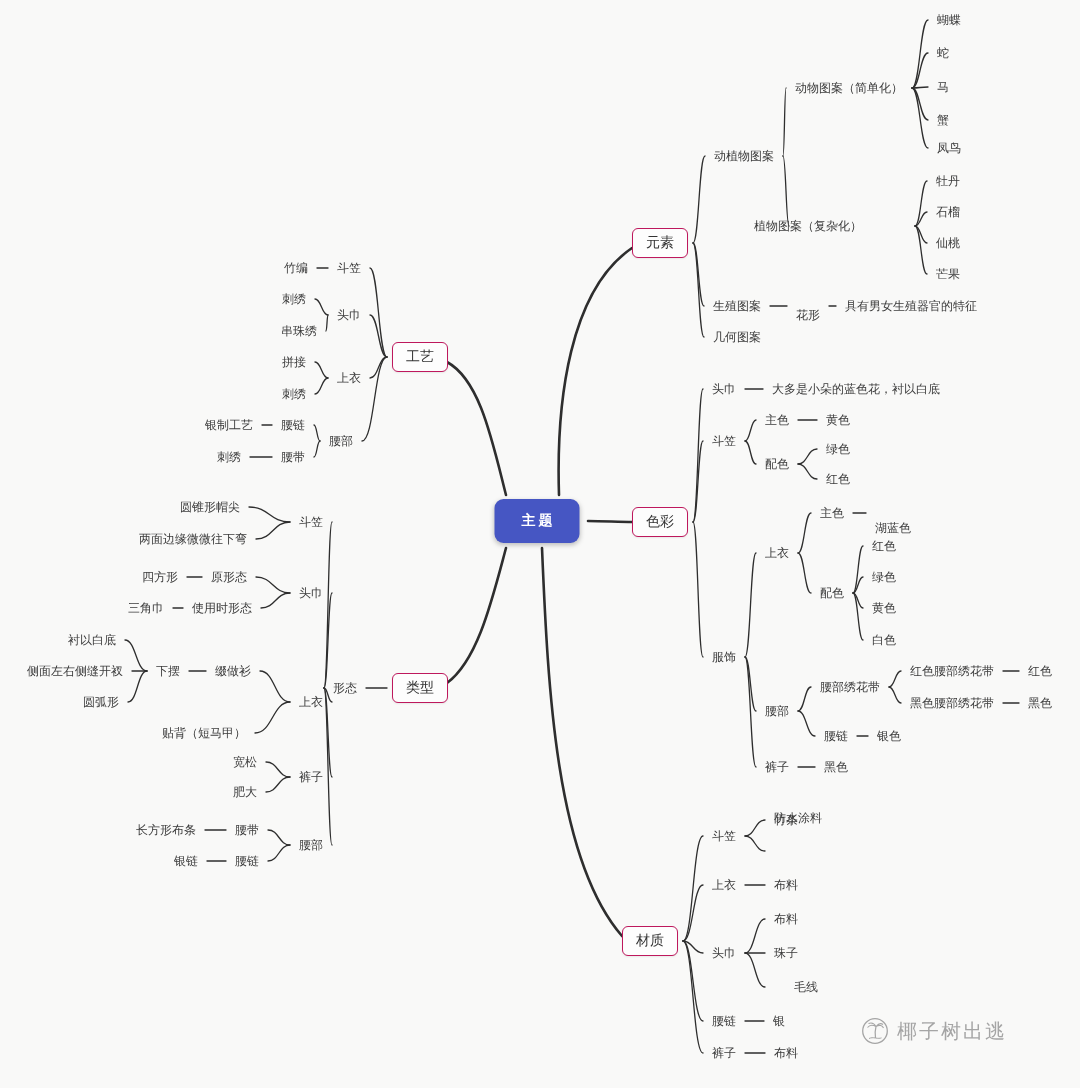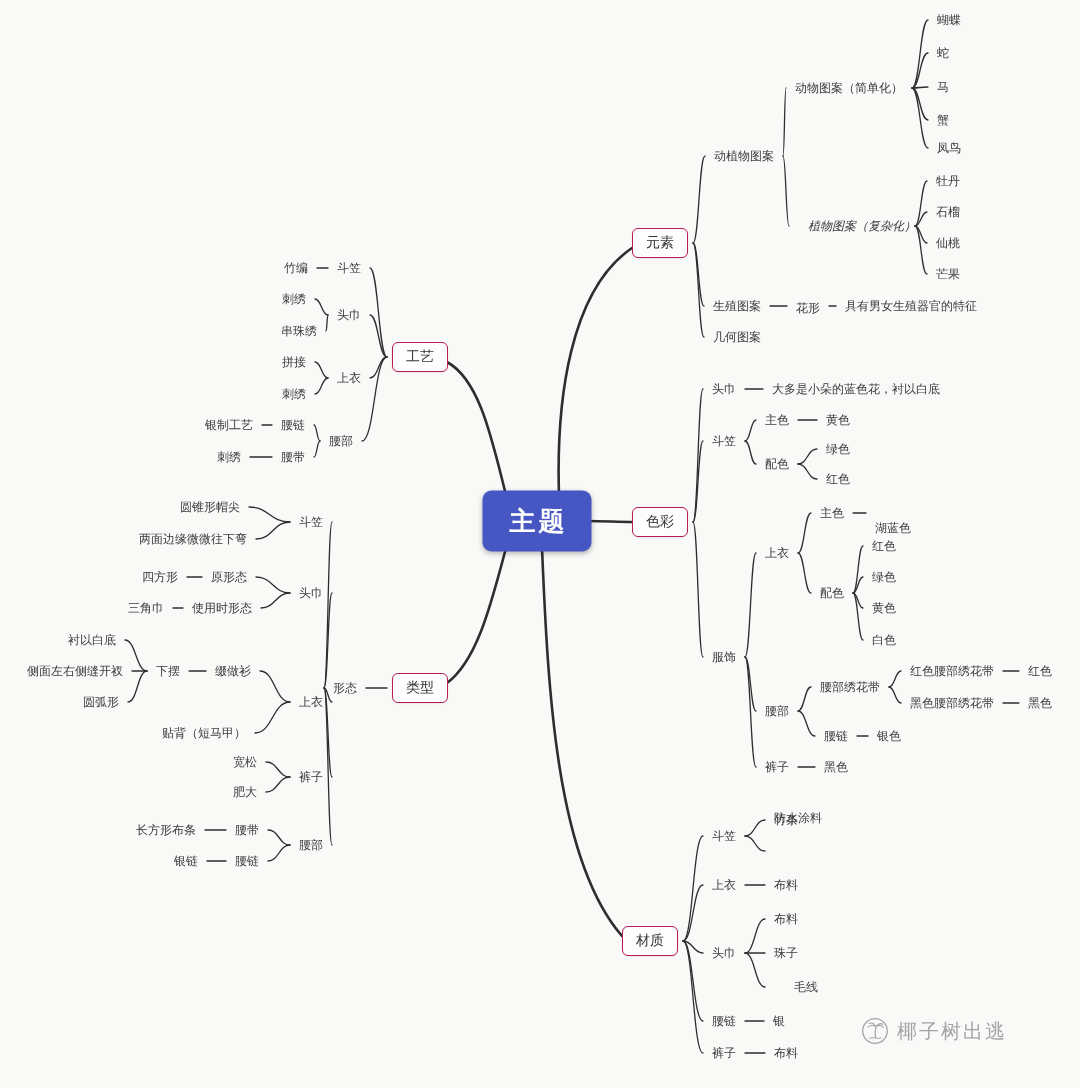--- a/index.html
+++ b/index.html
@@ -22,21 +22,21 @@
   .node.branch {
     font-size: 14px;
     color: #333;
     background: #fdfdfd;
     border: 1px solid #be185d;
     border-radius: 6px;
     padding: 5px 13px;
     box-shadow: 0 1px 2px rgba(0,0,0,0.07);
   }
   .node.root {
-    font-size: 26px;
+    font-size: 14px;
     font-weight: bold;
     letter-spacing: 3px;
     color: #ffffff;
     background: var(--root-bg, #4656c3);
     border-radius: 9px;
     padding: 13px 24px 13px 27px;
     box-shadow: 0 2px 5px rgba(0,0,0,0.25);
   }
   .watermark {
     position: absolute;
@@ -160,27 +160,27 @@
   <div>
       <div class="node root" style="left: 537px; top: 521px;">主题</div>
       <div class="node branch" style="left: 660px; top: 243px;">元素</div>
       <div class="node leaf" style="left: 744px; top: 156px;">动植物图案</div>
       <div class="node leaf" style="left: 849px; top: 88px;">动物图案（简单化）</div>
       <div class="node leaf" style="left: 949px; top: 20px;">蝴蝶</div>
       <div class="node leaf" style="left: 943px; top: 53px;">蛇</div>
       <div class="node leaf" style="left: 943px; top: 87px;">马</div>
       <div class="node leaf" style="left: 943px; top: 120px;">蟹</div>
       <div class="node leaf" style="left: 949px; top: 148px;">凤鸟</div>
-      <div class="node leaf" style="left: 862px; top: 226px; font-style: italic;">植物图案（复杂化）</div>
+      <div class="node leaf" style="left: 808px; top: 226px;">植物图案（复杂化）</div>
       <div class="node leaf" style="left: 948px; top: 181px;">牡丹</div>
       <div class="node leaf" style="left: 948px; top: 212px;">石榴</div>
       <div class="node leaf" style="left: 948px; top: 243px;">仙桃</div>
       <div class="node leaf" style="left: 948px; top: 274px;">芒果</div>
       <div class="node leaf" style="left: 737px; top: 306px;">生殖图案</div>
-      <div class="node leaf" style="left: 808px; top: 308px;">花形</div>
+      <div class="node leaf" style="left: 808px; top: 315px;">花形</div>
       <div class="node leaf" style="left: 911px; top: 306px;">具有男女生殖器官的特征</div>
       <div class="node leaf" style="left: 737px; top: 337px;">几何图案</div>
       <div class="node branch" style="left: 420px; top: 357px;">工艺</div>
       <div class="node leaf" style="left: 349px; top: 268px;">斗笠</div>
       <div class="node leaf" style="left: 296px; top: 268px;">竹编</div>
       <div class="node leaf" style="left: 349px; top: 315px;">头巾</div>
       <div class="node leaf" style="left: 294px; top: 299px;">刺绣</div>
       <div class="node leaf" style="left: 299px; top: 331px;">串珠绣</div>
       <div class="node leaf" style="left: 349px; top: 378px;">上衣</div>
       <div class="node leaf" style="left: 294px; top: 362px;">拼接</div>

